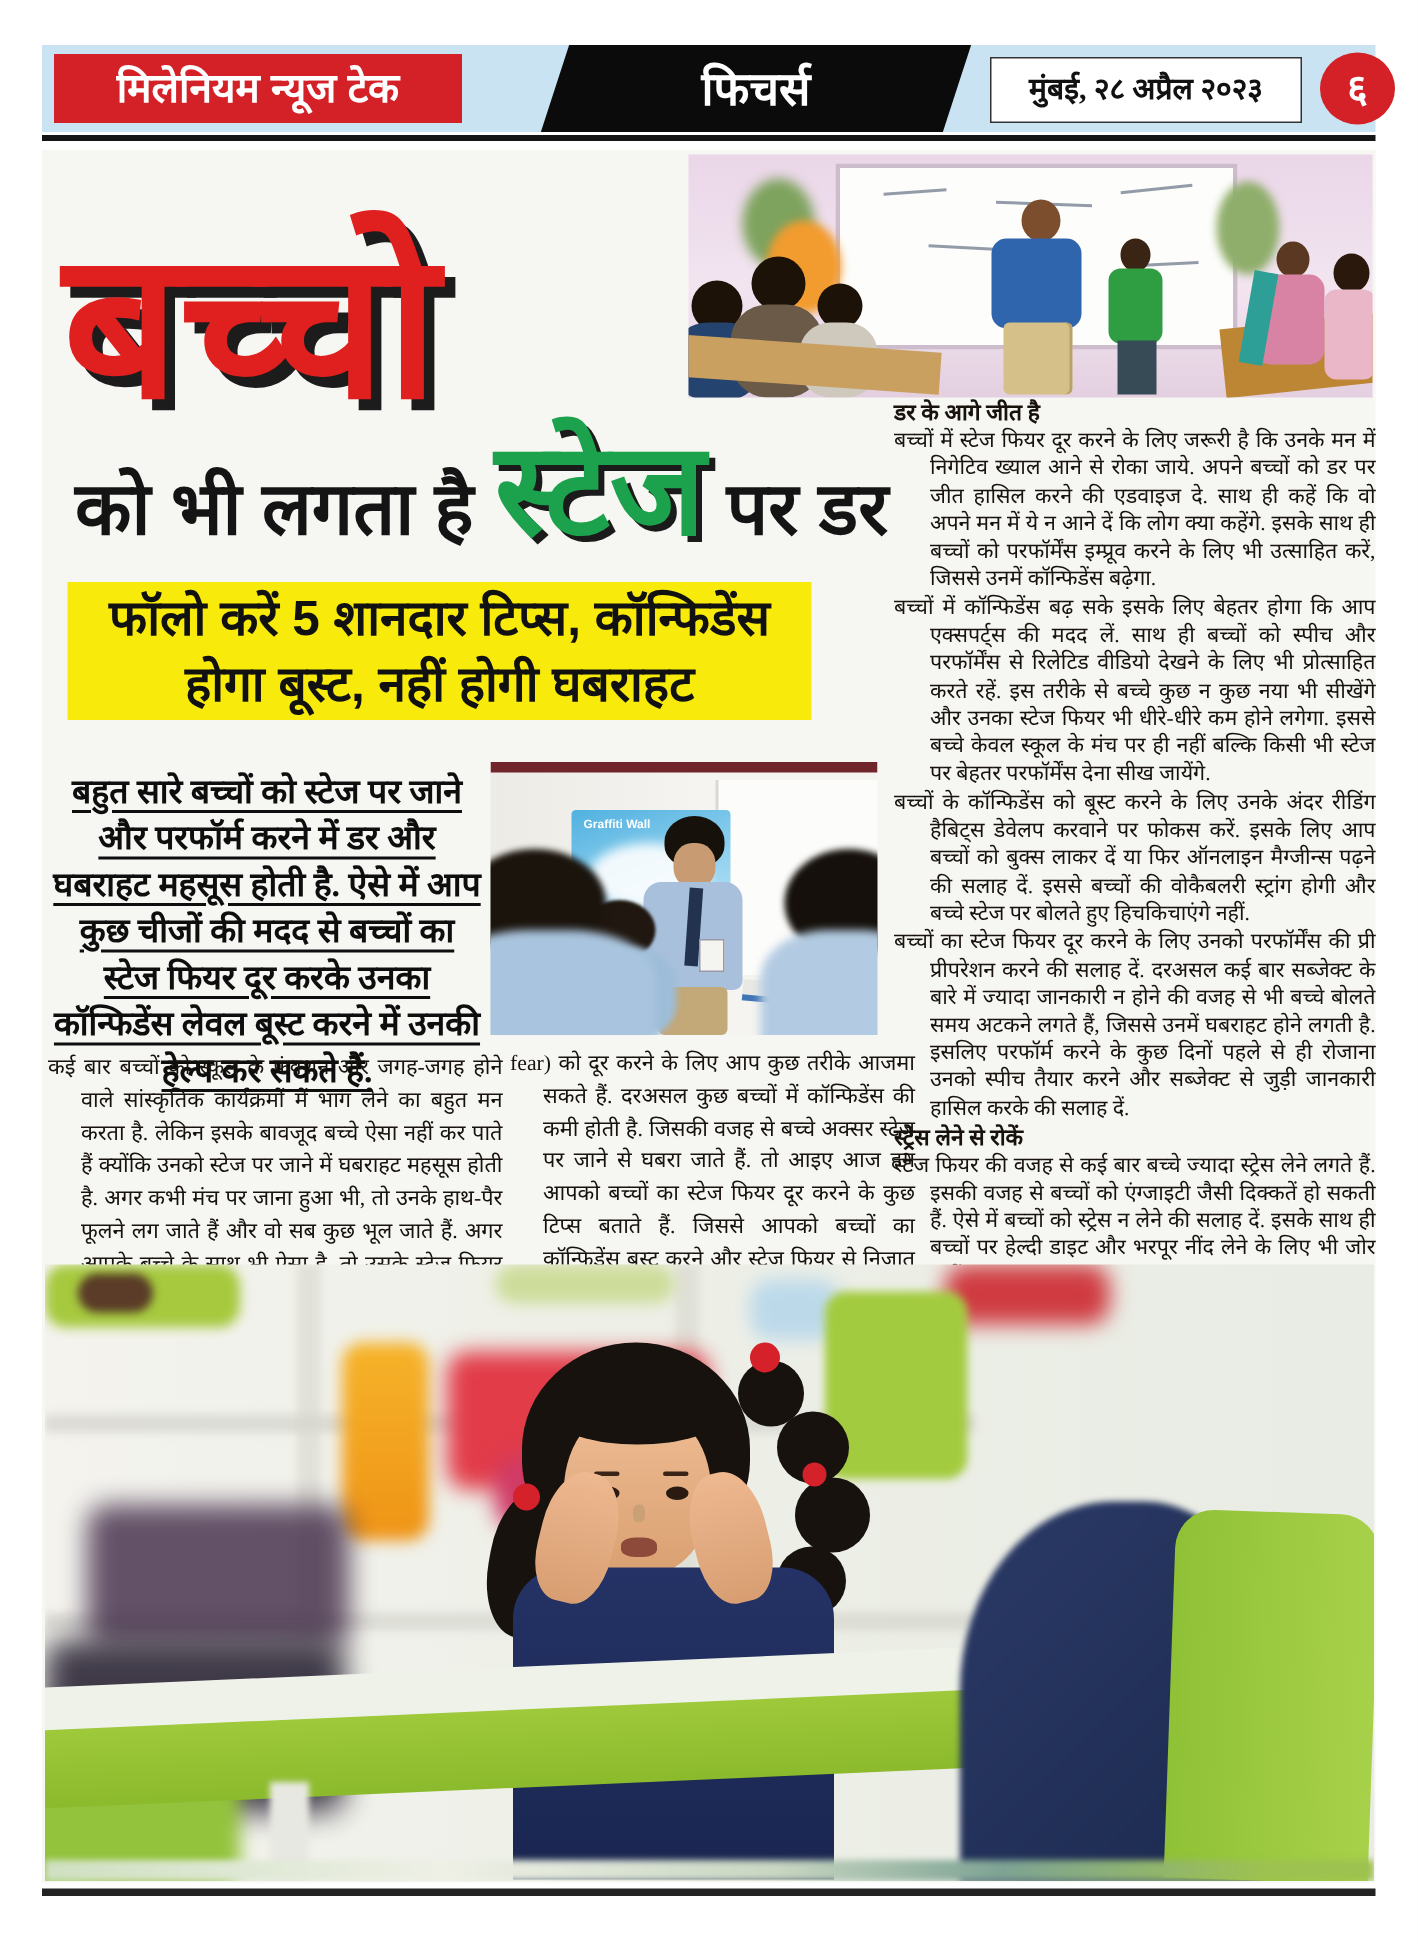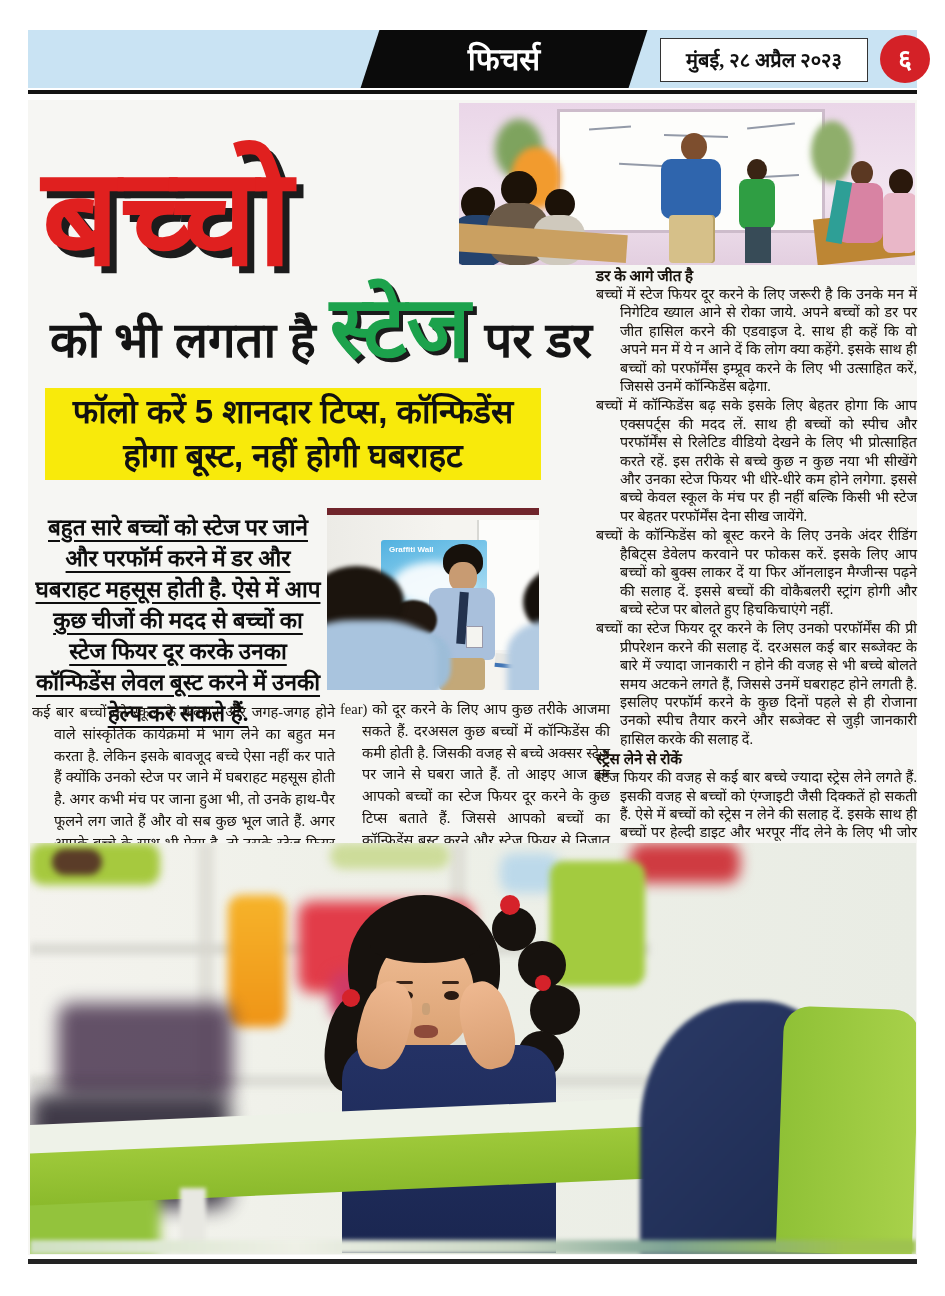--- a/index.html
+++ b/index.html
@@ -77,21 +77,21 @@
   .pt-girlshirt{left:280px;top:76px;width:36px;height:50px;background:#2f9e43;border-radius:8px;}
   .pt-girlpants{left:286px;top:124px;width:26px;height:36px;background:#374b57;}
   .pt-deskr{left:356px;top:110px;width:126px;height:46px;background:#bd8634;transform:rotate(-6deg);}
   .pt-plant{left:352px;top:18px;width:42px;height:62px;background:#8fae6b;border-radius:50%;filter:blur(3px);}
   .pt-whead{left:392px;top:58px;width:22px;height:24px;background:#5b3822;border-radius:50%;}
   .pt-wbody{left:378px;top:80px;width:46px;height:60px;background:#d883a3;border-radius:10px;}
   .pt-wdupatta{left:372px;top:78px;width:16px;height:62px;background:#2e9f96;transform:rotate(10deg);}
   .pt-rk1h{left:430px;top:66px;width:24px;height:26px;background:#2a180c;border-radius:50%;}
   .pt-rk1b{left:424px;top:90px;width:34px;height:60px;background:#e9b7c8;border-radius:8px;}
 
-  .pm{left:327px;top:508px;width:212px;height:182px;background:linear-gradient(90deg,#ecebe6,#f5f4f0 55%);}
+  .pm{left:327px;top:508px;width:258px;height:182px;background:linear-gradient(90deg,#ecebe6,#f5f4f0 55%);}
   .pm-top{left:0;top:0;width:258px;height:7px;background:#70252b;}
   .pm-board{left:150px;top:12px;width:108px;height:130px;background:#fcfcfa;border-left:2px solid #d8d8d4;}
   .pm-poster{left:54px;top:32px;width:106px;height:78px;background:linear-gradient(160deg,#51b1e0,#8ed0ee 55%,#bfe4f4);border-radius:3px;}
   .pm-cloud{left:12px;top:22px;width:80px;height:44px;background:#fff;border-radius:50%;filter:blur(4px);opacity:.9;}
   .pm-postertext{left:8px;top:6px;font:700 8px/1 "Liberation Sans",sans-serif;color:#fff;}
   .pm-hair{background:#17110b;border-radius:50% 50% 42% 42%;}
   .pm-boyhair{left:116px;top:36px;width:40px;height:34px;}
   .pm-boyface{left:122px;top:54px;width:28px;height:30px;background:#c89b72;border-radius:45%;}
   .pm-boyshirt{left:102px;top:80px;width:66px;height:72px;background:#a9c0dc;border-radius:12px 12px 6px 6px;}
   .pm-tie{left:131px;top:84px;width:9px;height:52px;background:#23324e;transform:rotate(4deg);}
@@ -162,20 +162,21 @@
              border-radius:26px 26px 0 0;transform:rotate(2deg);}
   .pb-bottom{left:0;top:397px;width:886px;height:14px;
              background:linear-gradient(90deg,#cfe0c2,#eef0e6 30%,#c8d6c2 55%,#7ea394 72%,#9ec24f 92%);filter:blur(2px);}
 </style>
 </head>
 <body>
 
 <div class="page">
 
   <div class="ab mast">
+    <div class="ab mast-brand">मिलेनियम न्यूज टेक</div>
     <div class="ab mast-section">
       <span>फिचर्स</span>
     </div>
     <div class="ab mast-date">मुंबई, २८ अप्रैल २०२३</div>
     <div class="ab mast-pageno">६</div>
   </div>
   <div class="ab rule-top"></div>
   <div class="ab content-bg"></div>
 
   <div class="ab bigword">बच्चो</div>

